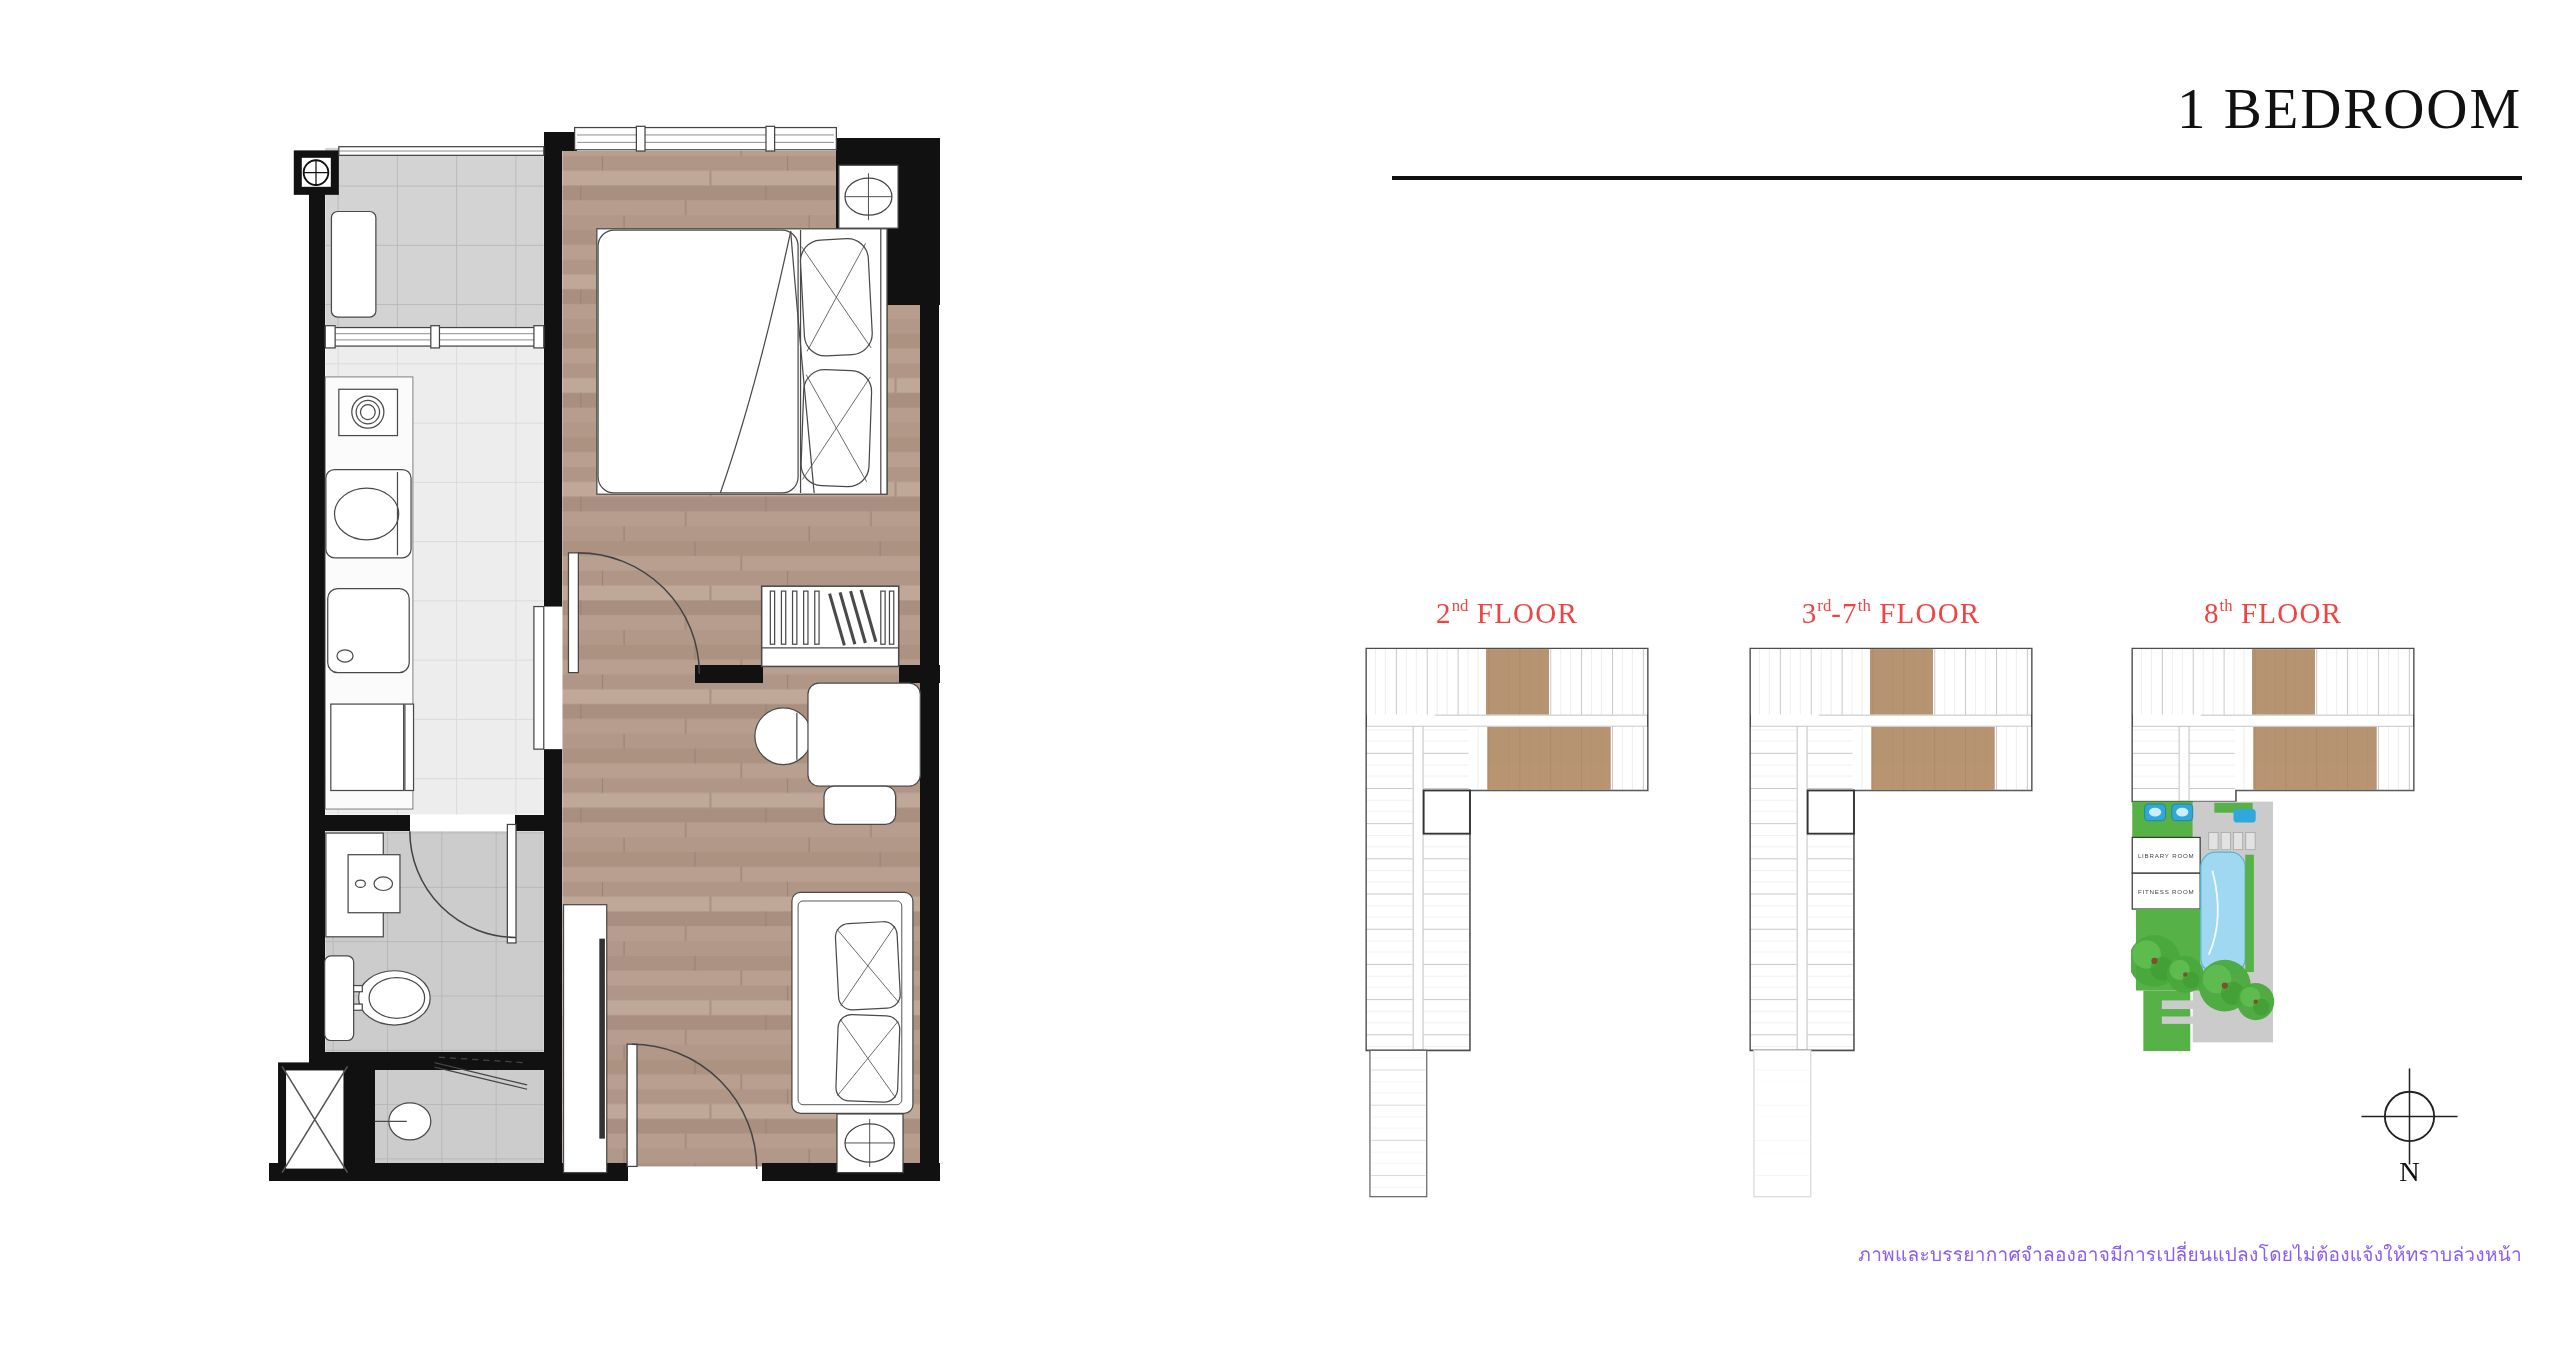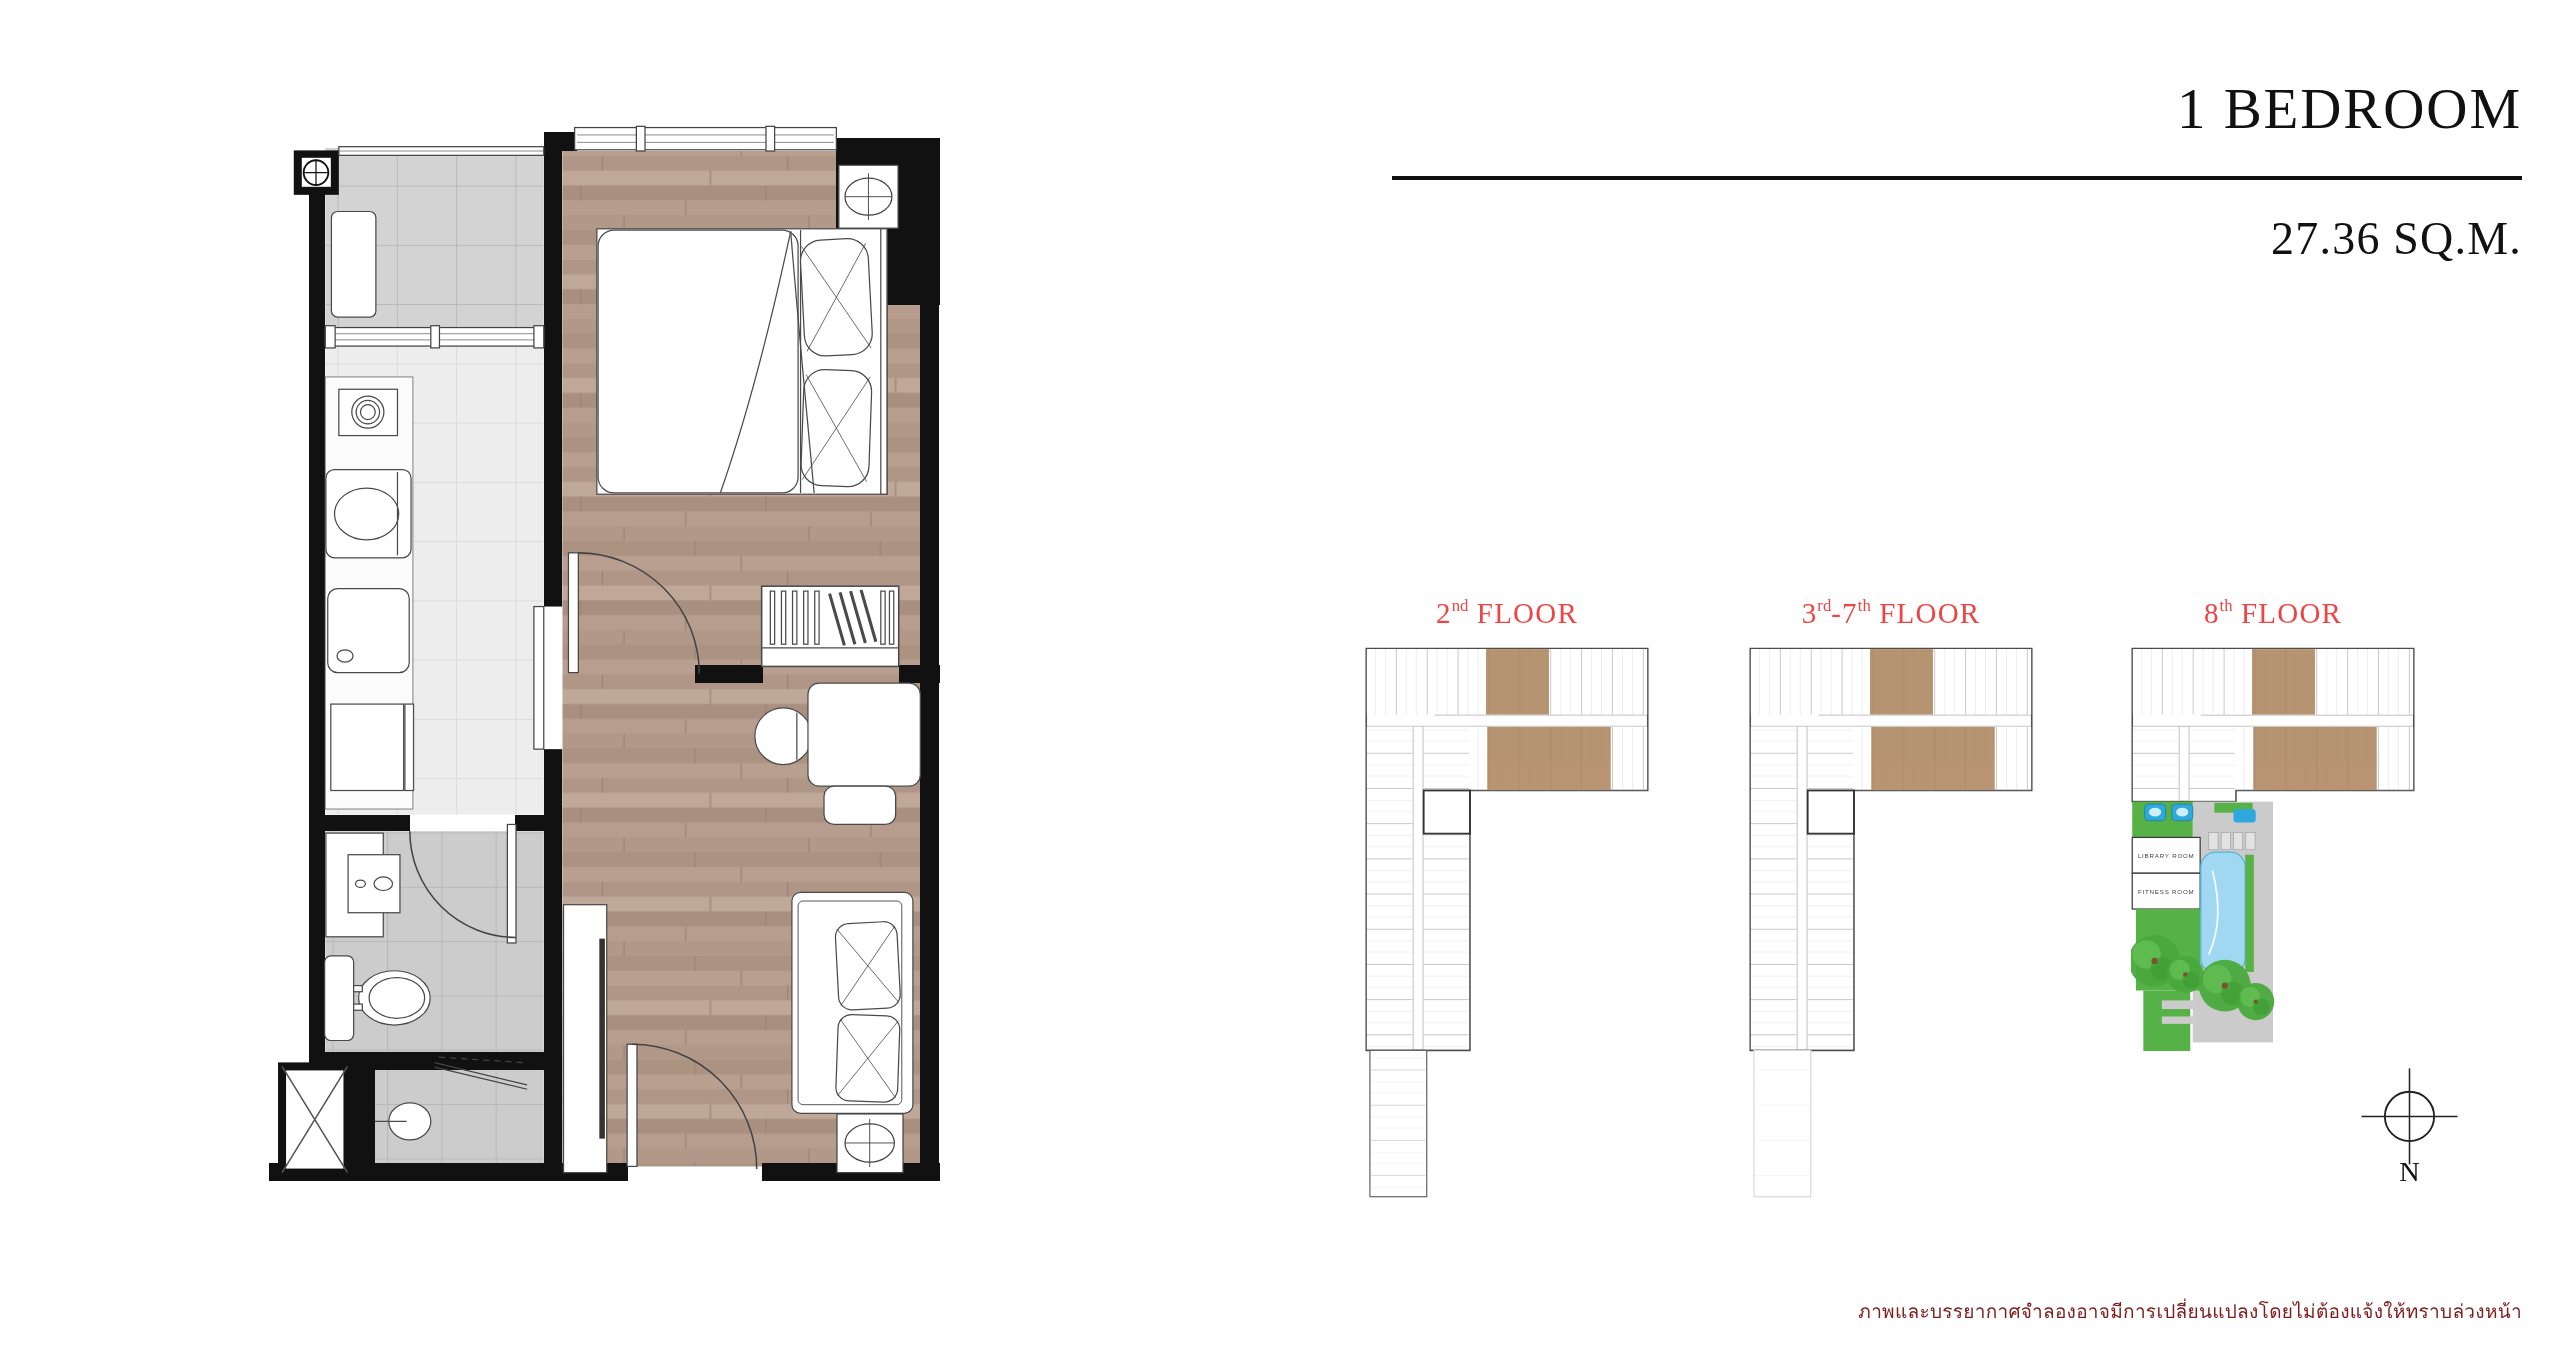--- a/index.html
+++ b/index.html
@@ -14,22 +14,22 @@
   #area-line{font-size:46px;letter-spacing:1.2px;margin-top:32px;}
   
   .floor-label{position:absolute;top:597px;width:284px;text-align:center;
                font-size:29px;letter-spacing:1.2px;line-height:33px;color:#ef4444;}
   .floor-label .sup{font-size:16.7px;position:relative;top:-12.3px;letter-spacing:0;}
   
   .mini{position:absolute;}
   .room-label{font-family:"Liberation Sans","DejaVu Sans",sans-serif;font-size:10px;
               letter-spacing:1.3px;fill:#444;text-anchor:middle;}
   
-  #disclaimer{right:54px;top:1296px;font-family:"DejaVu Sans","Liberation Sans",sans-serif;
-              font-size:19px;color:#7f1d1d;letter-spacing:0.3px;}
+  #disclaimer{right:54px;top:1239px;font-family:"DejaVu Sans","Liberation Sans",sans-serif;
+              font-size:19px;color:#8b5cf6;letter-spacing:0.3px;}
   #compass-label{font-size:46px;}
   svg{display:block;}
 </style>
 </head>
 <body>
 
 <svg width="0" height="0" style="position:absolute" aria-hidden="true">
 <defs>
   <pattern id="wood" width="300" height="168" patternUnits="userSpaceOnUse">
     <rect width="300" height="168" style="fill:var(--c-wood,#b49c8c)"></rect>
@@ -246,21 +246,20 @@
       <rect x="905" y="1600" width="107" height="95" stroke="#444"></rect>
       <ellipse cx="958" cy="1647" rx="40" ry="31" fill="none" stroke="#444"></ellipse>
       <path d="M918,1647 H998 M958,1608 V1686" stroke="#444" stroke-width="1.5" fill="none"></path>
     </g>
   </g>
 </svg>
 
 <div class="abs" id="header">
   <div id="bedroom-line">1 BEDROOM</div>
   <div id="header-rule"></div>
-  <div id="area-line">27.36 SQ.M.</div>
 </div>
 
 <div class="floor-label" style="left:1365px"><span>2</span><span class="sup">nd</span><span> FLOOR</span></div>
 <svg id="plan-2" class="mini" style="left:1365px;top:647px" width="284" height="553" viewBox="0 0 460 895">
     <path d="M2,2 H458 V232 H170 V653 H2 Z" fill="#fff" stroke="#4d4d4d" stroke-width="2.5"></path>
     <rect x="3" y="3" width="110" height="106" fill="url(#uV)"></rect>
     <rect x="113" y="3" width="344" height="106" fill="url(#uV)"></rect>
     <line x1="113" y1="110" x2="457" y2="110" stroke="#9a9a9a"></line>
     <line x1="3" y1="128" x2="457" y2="128" stroke="#9a9a9a"></line>
     <rect x="170" y="129" width="287" height="102" fill="url(#uV)"></rect>

